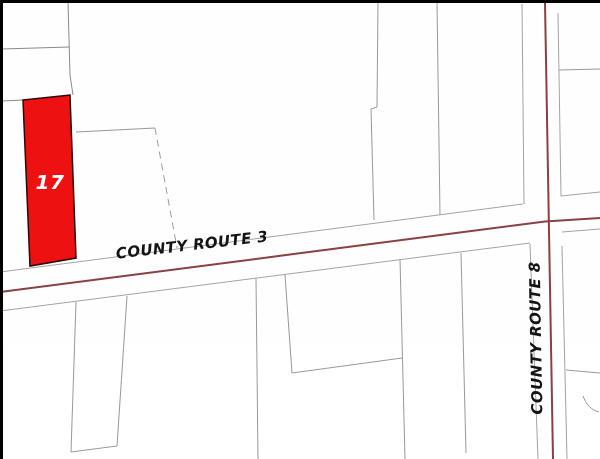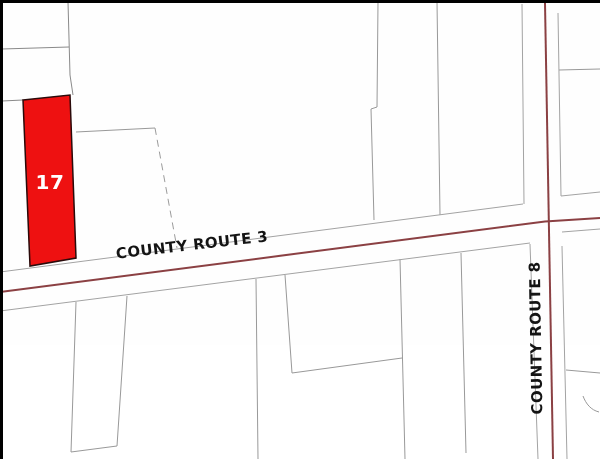--- a/index.html
+++ b/index.html
@@ -9,20 +9,21 @@
     width: 600px;
     height: 459px;
     overflow: hidden;
     font-family: "DejaVu Sans", "Liberation Sans", sans-serif;
   }
   .map-wrap {
     position: relative;
     width: 600px;
     height: 345px;
     background: #fefefe;
+    font-style: italic;
   }
   svg { display: block; }
   .pline  { stroke: #999999; stroke-width: 1; fill: none; }
   .pline-dk { stroke: #8a8a8a; stroke-width: 1; fill: none; }
   .pline-dash { stroke: #9b9b9b; stroke-width: 1; fill: none; stroke-dasharray: 7 5; }
   .road-edge { stroke: #a3a3a3; stroke-width: 1; fill: none; }
   .centerline { stroke-width: 2; fill: none; }
   .border-bar { fill: #000000; }
   .parcel-label {
     font-size: 20px;

